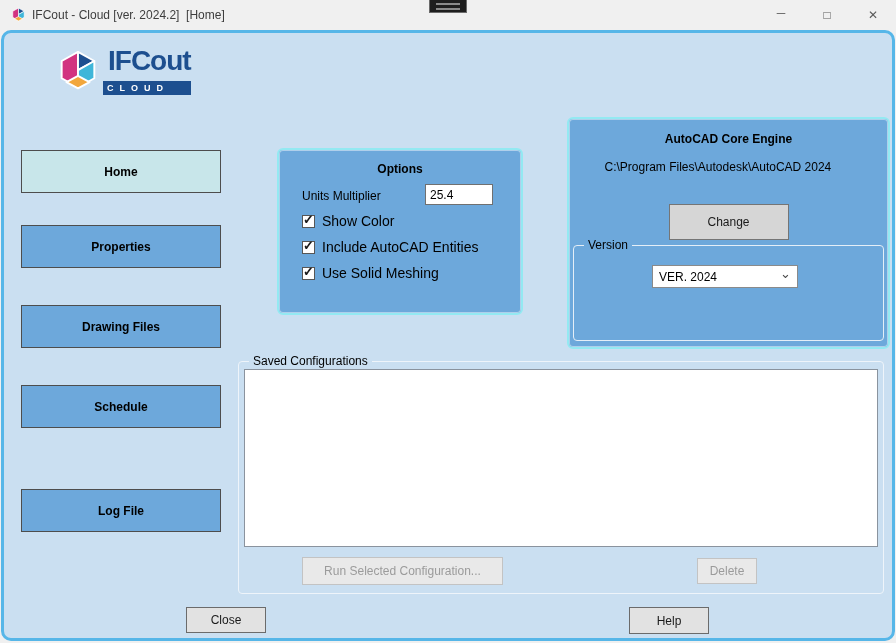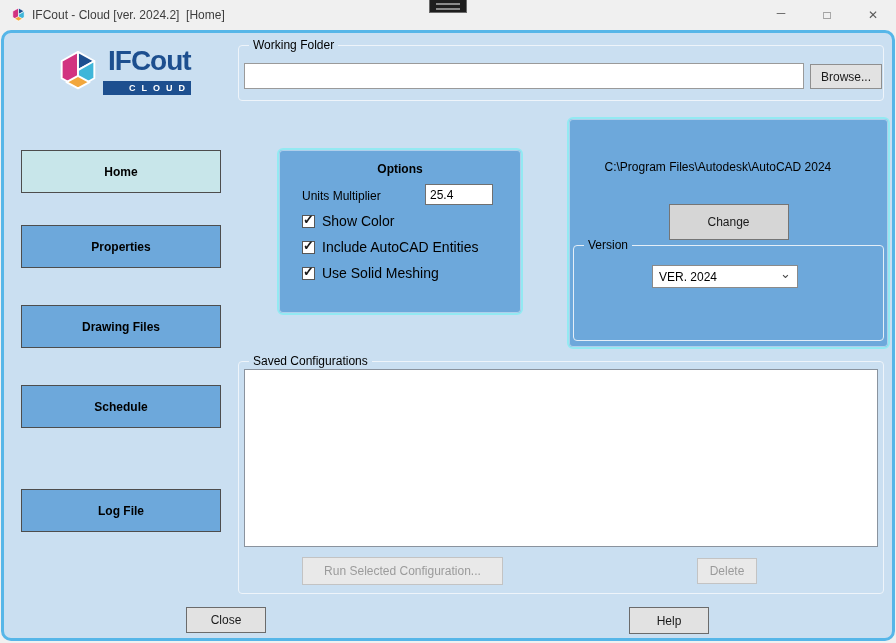--- a/index.html
+++ b/index.html
@@ -28,21 +28,21 @@
   .window { position:absolute; top:30px; left:1px; right:1px; bottom:2px;
             background:#cadff1; border:3px solid #56b6e8; border-radius:10px; }
 
   
   .logo { position:absolute; left:49px; top:16px; width:185px; height:60px; }
   .logo svg { position:absolute; left:0; top:0; }
   .logo .brand { position:absolute; left:55px; top:-4px; font-size:28px; font-weight:bold;
                  color:#1d4f8f; letter-spacing:-1px; }
   .logo .cloud-bar { position:absolute; left:50px; top:32px; width:88px; height:14px;
                      background:#1d4f8f; color:#fff; font-size:9px; font-weight:bold;
-                     letter-spacing:6px; text-align:right; line-height:14px; padding-left:4px; }
+                     letter-spacing:6px; text-align:left; line-height:14px; padding-left:4px; }
 
   
   .groupbox { position:absolute; border:1px solid #eef4fa; border-radius:4px; }
   .groupbox > .glabel { position:absolute; top:-8px; left:10px; background:#cadff1;
                         padding:0 4px; font-size:12px; color:#000; line-height:15px; }
 
   
   .wf-group { left:234px; top:12px; width:646px; height:56px; }
   .wf-input { position:absolute; left:5px; top:17px; width:560px; height:26px;
               border:1px solid #9a9a9a; background:#fff; font-size:12px; padding:0 6px;
@@ -147,27 +147,20 @@
     <svg width="50" height="48" viewBox="0 0 100 100">
       <path d="M50,6 L16,25 L16,61 L50,80 L50,44 Z" fill="#d23380" stroke="#ffffff" stroke-width="4" stroke-linejoin="round"></path>
       <path d="M50,6 L84,25 L50,44 Z" fill="#1d4f8f" stroke="#ffffff" stroke-width="4" stroke-linejoin="round"></path>
       <path d="M84,25 L84,61 L50,80 L50,44 Z" fill="#3fb6d9" stroke="#ffffff" stroke-width="4" stroke-linejoin="round"></path>
       <path d="M50,56 L74,69 L50,82 L26,69 Z" fill="#f2a73d" stroke="#ffffff" stroke-width="4" stroke-linejoin="round"></path>
     </svg>
     <div class="brand">IFCout</div>
     <div class="cloud-bar">CLOUD</div>
   </div>
 
-  <div class="groupbox wf-group">
-    <span class="glabel">Working Folder</span>
-    <input class="wf-input" type="text" value="" style="">
-    <div class="btn wf-browse">
-      <span>Browse...</span>
-    </div>
-  </div>
 
   <div class="nav-btn nav-home active">
     <span>Home</span>
   </div>
   <div class="nav-btn nav-props">
     <span>Properties</span>
   </div>
   <div class="nav-btn nav-draw">
     <span>Drawing Files</span>
   </div>
@@ -196,20 +189,21 @@
     </div>
     <div class="check-row r3">
       <span class="checkbox">
           <span class="mark">✓</span>
         </span>
       <span class="check-label">Use Solid Meshing</span>
     </div>
   </div>
 
   <div class="panel acad-panel">
+    <div class="panel-title">AutoCAD Core Engine</div>
     <div class="acad-path">
       <span class="pline">C:\Program Files\Autodesk\AutoCAD 2024</span>
     </div>
     <div class="btn change-btn">
       <span>Change</span>
     </div>
     <div class="groupbox version-group">
       <span class="glabel">Version</span>
       <div class="version-dd">
         <span class="dd-text">VER. 2024</span>

